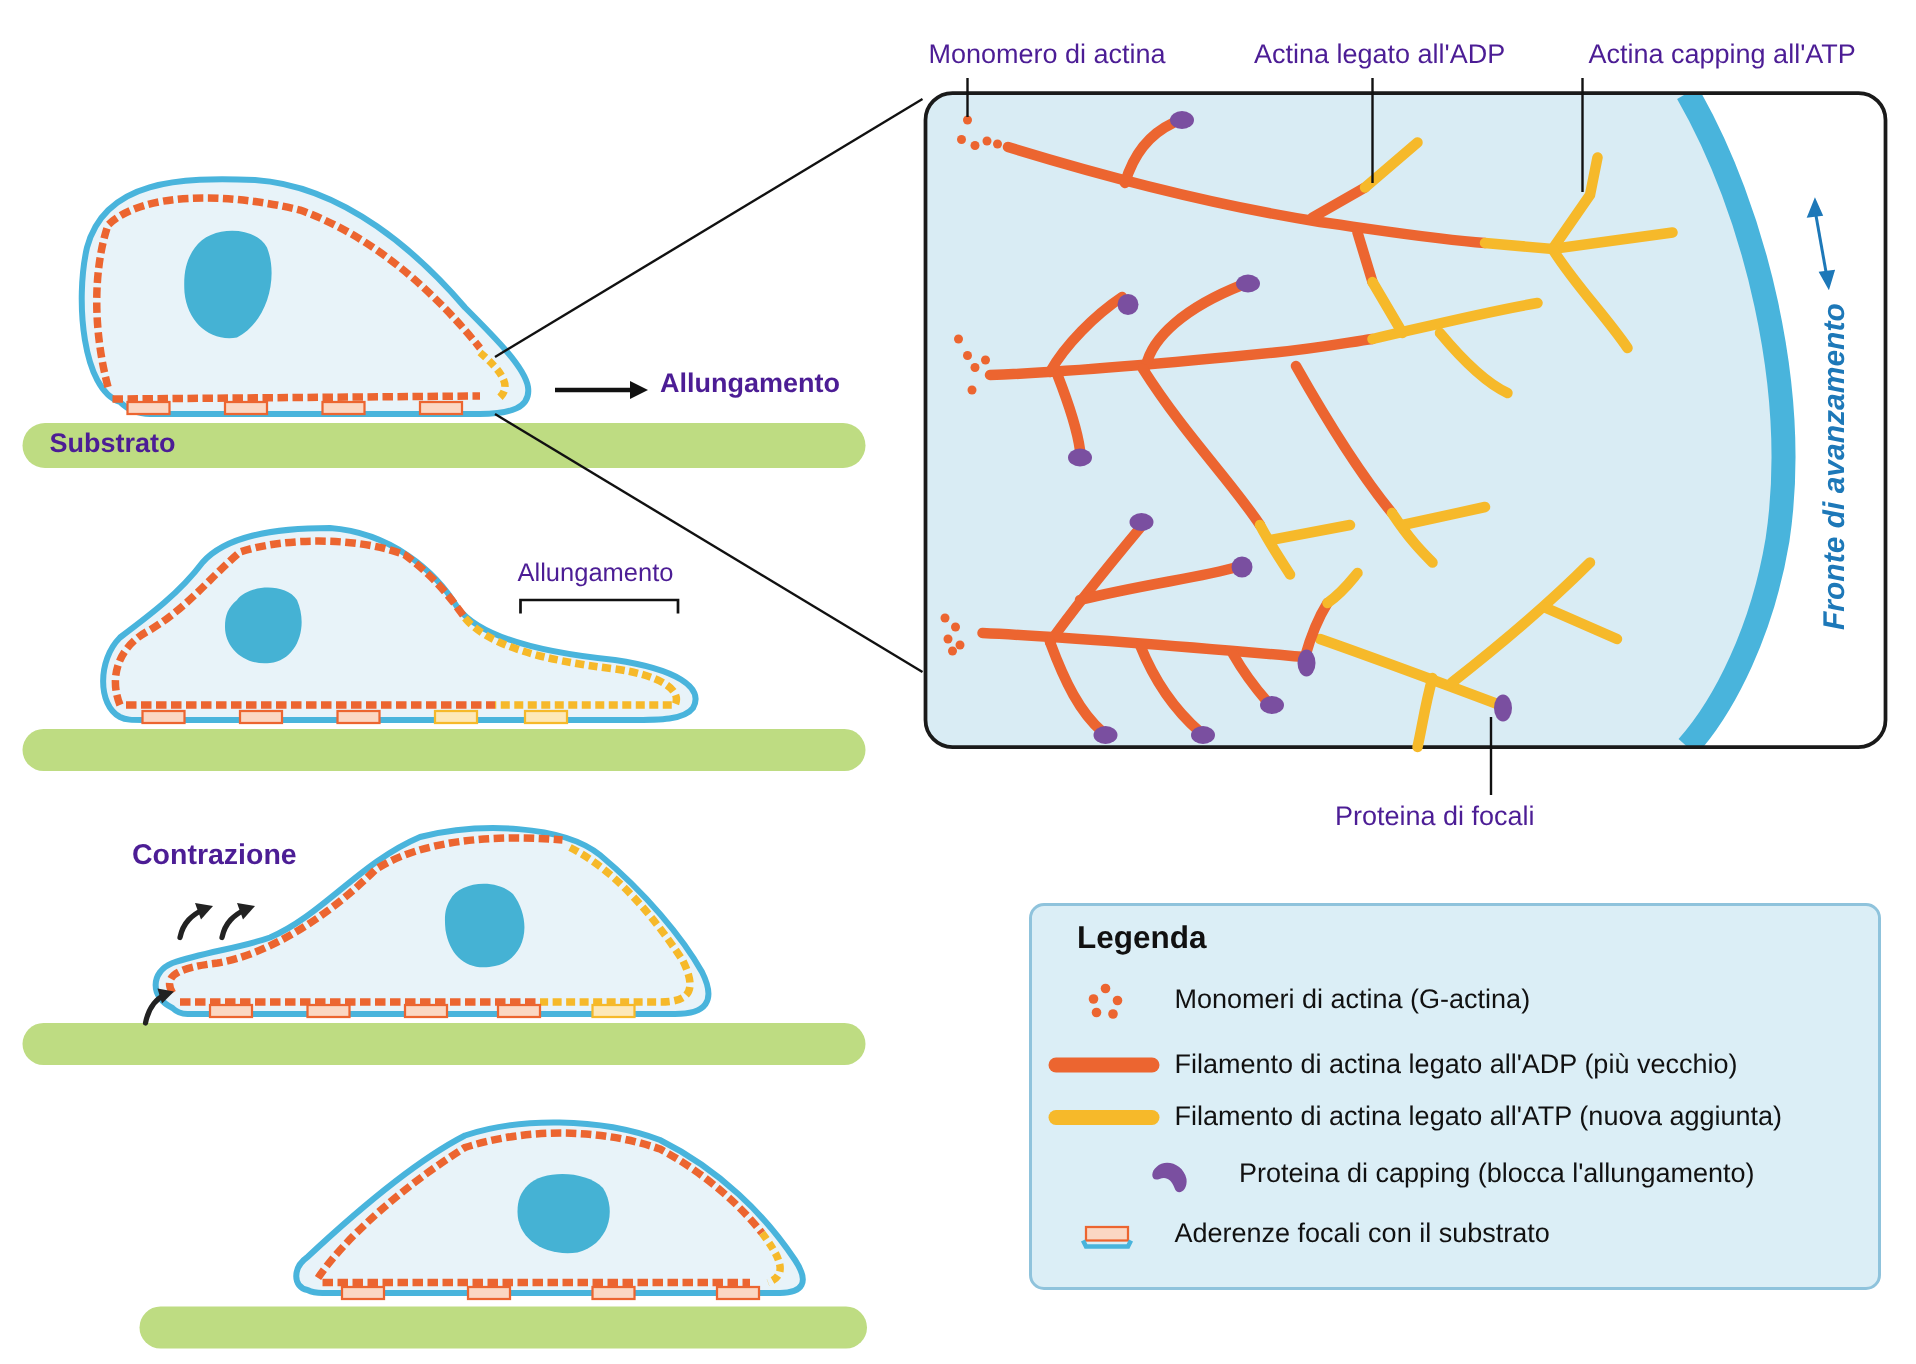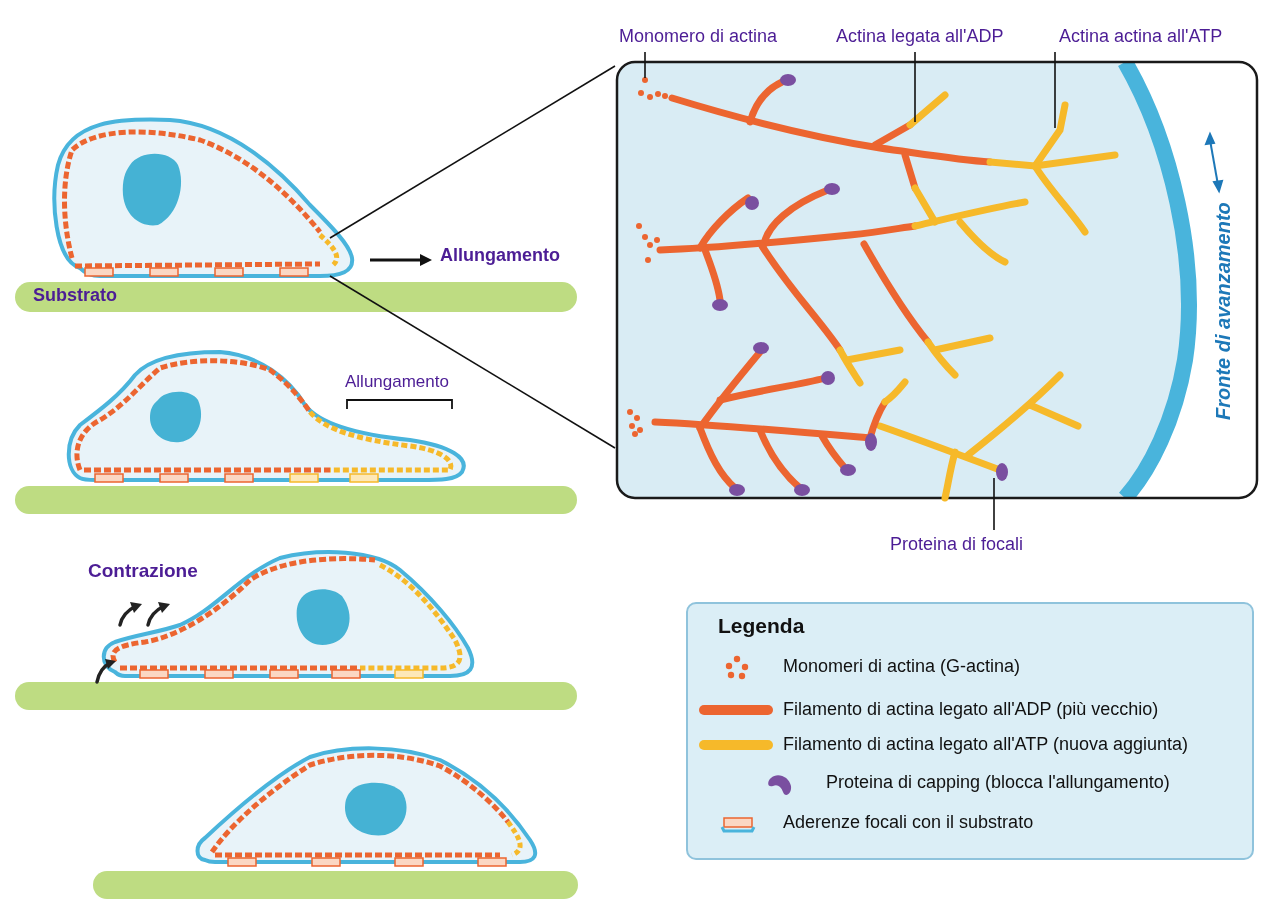--- a/index.html
+++ b/index.html
@@ -203,22 +203,22 @@
     </g>
   </g>
 </svg>
 
 <div class="lbl bold" style="left:33px;top:285px;font-size:18px;">Substrato</div>
 <div class="lbl bold" style="left:440px;top:245px;font-size:18px;">Allungamento</div>
 <div class="lbl" style="left:345px;top:372px;font-size:17px;">Allungamento</div>
 <div class="lbl bold" style="left:88px;top:560px;font-size:19px;">Contrazione</div>
 
 <div class="lbl" style="left:619px;top:26px;font-size:18px;">Monomero di actina</div>
-<div class="lbl" style="left:836px;top:26px;font-size:18px;">Actina legata all'ADP</div>
-<div class="lbl" style="left:1059px;top:26px;font-size:18px;">Actina actina all'ATP</div>
+<div class="lbl" style="left:836px;top:26px;font-size:18px;">Actina legato all'ADP</div>
+<div class="lbl" style="left:1059px;top:26px;font-size:18px;">Actina capping all'ATP</div>
 <div class="lbl" style="left:890px;top:534px;font-size:18px;">Proteina di focali</div>
 
 <div class="front-lbl" style="top:420px;left:1212px;">Fronte di avanzamento</div>
 
 <div class="legend">
   <div class="legend-title">Legenda</div>
 
   <div class="leg-row" style="top:48px;">
     <svg class="sym" viewBox="0 0 80 30">
       <g fill="#ec6530">

